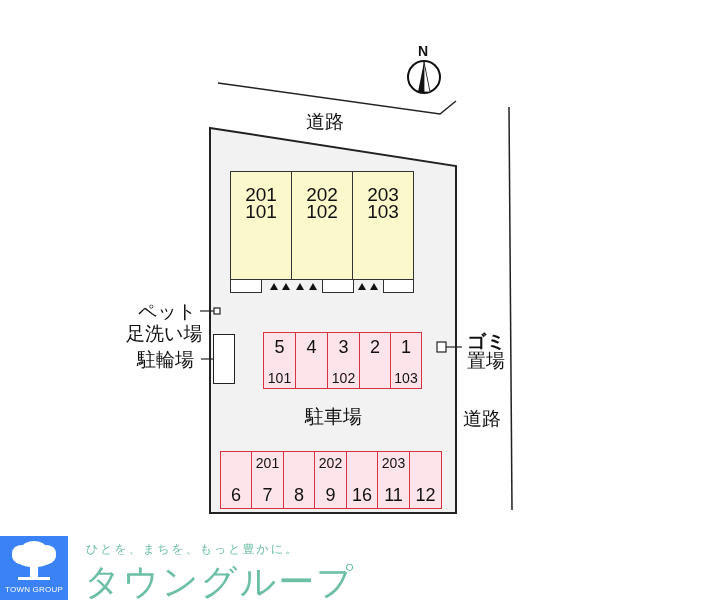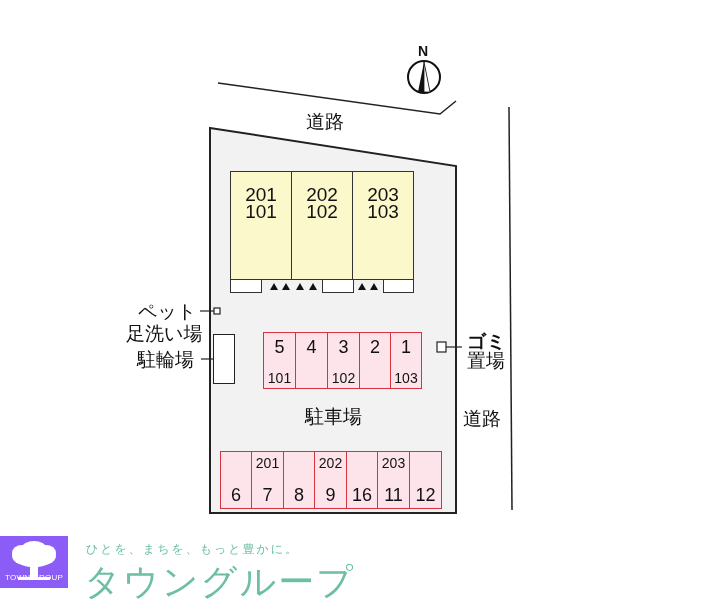--- a/index.html
+++ b/index.html
@@ -10,21 +10,21 @@
   .lbl { position:absolute; font-size:19px; line-height:22px; white-space:nowrap; color:#111; }
   .unit { position:absolute; background:#fbf8cc; border:1.5px solid #333; box-sizing:border-box; }
   .unit-num { position:absolute; left:0; right:0; text-align:center; font-family:"Liberation Sans", sans-serif;
               font-size:19px; line-height:17px; color:#111; }
   .pk { position:absolute; background:#fde4ea; border:1.5px solid #d9323f; box-sizing:border-box; }
   .pk-num { position:absolute; left:0; right:0; text-align:center; font-family:"Liberation Sans", sans-serif;
             font-size:18px; color:#111; }
   .pk-room { position:absolute; left:0; right:0; text-align:center; font-family:"Liberation Sans", sans-serif;
              font-size:14px; color:#111; }
   .porch { position:absolute; background:#fff; border:1.5px solid #333; box-sizing:border-box; }
-  .logo-box { position:absolute; left:0; top:536px; width:68px; height:52px; background:#8b5cf6; }
+  .logo-box { position:absolute; left:0; top:536px; width:68px; height:64px; background:#3b82f6; }
   .logo-text { position:absolute; left:0; right:0; bottom:6px; text-align:center; color:#fff;
                font-family:"Liberation Sans", sans-serif; font-size:8px; letter-spacing:0.2px; }
   .slogan { position:absolute; left:86px; top:541px; font-size:12px; color:#6cbfa2; letter-spacing:2px; }
   .brand { position:absolute; left:84px; top:558px; font-size:36px; color:#6cbfa2; letter-spacing:2px; }
 </style>
 </head>
 <body>
 
 <svg class="base" width="704" height="600" viewBox="0 0 704 600">
 

